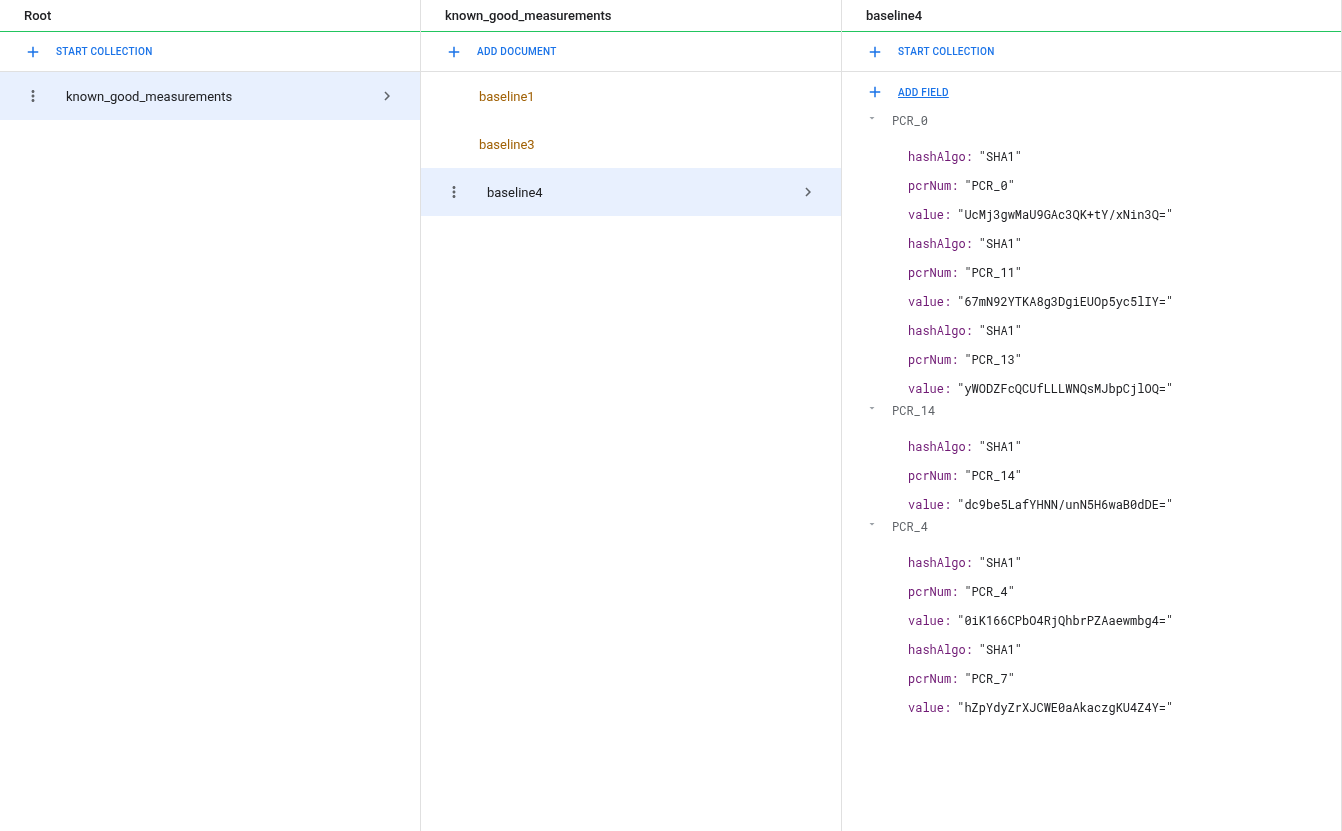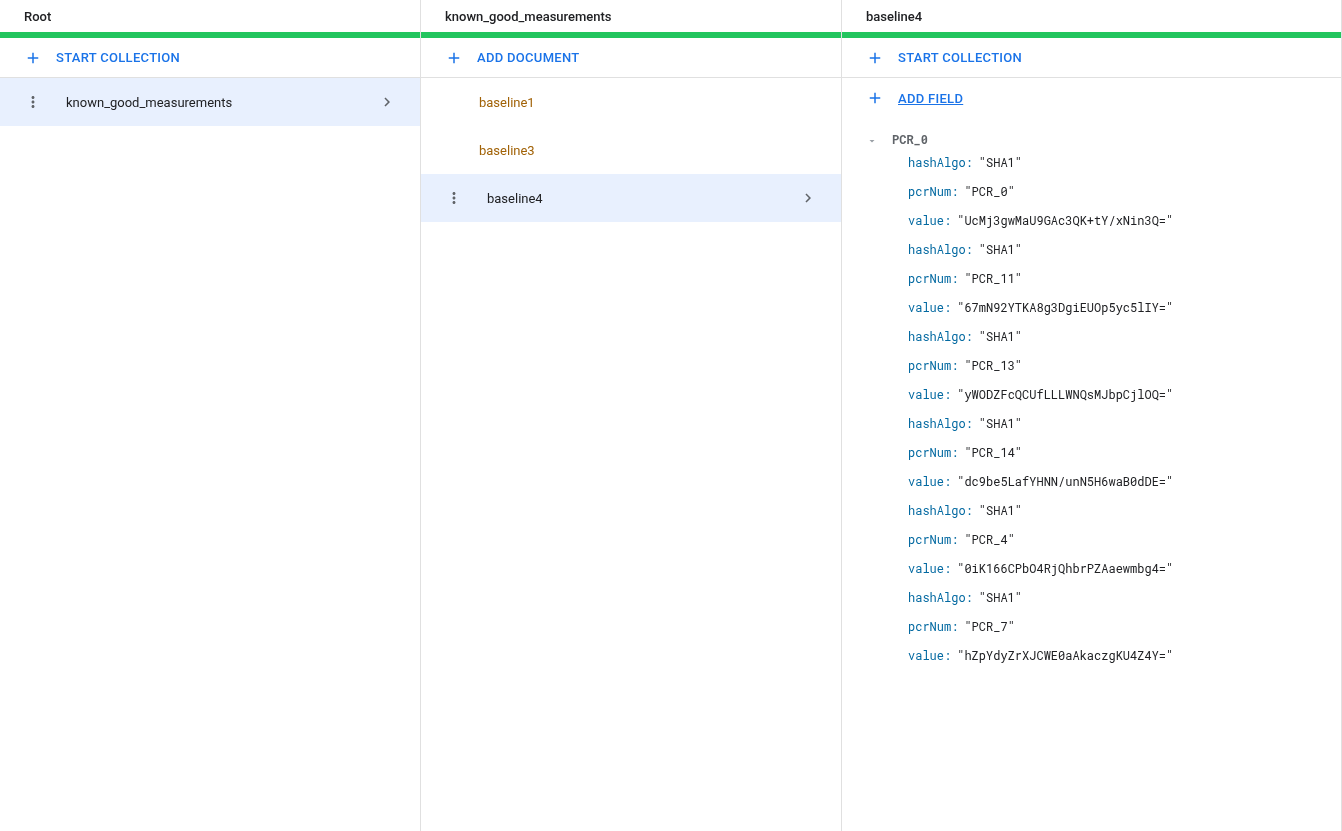--- a/index.html
+++ b/index.html
@@ -2,35 +2,35 @@
 <html><head>
 <meta charset="utf-8">
 <style>
 * { box-sizing: border-box; margin: 0; padding: 0; }
 body { font-family: Roboto, "Helvetica Neue", Arial, sans-serif; font-size: 13px; color: #202124; background: #fff; }
 .container { display: flex; width: 1342px; height: 831px; }
 .panel { border-right: 1px solid #e0e0e0; display: flex; flex-direction: column; overflow: hidden; }
 .panel1 { width: 421px; }
 .panel2 { width: 421px; }
 .panel3 { flex: 1; overflow-y: auto; }
-.panel-header { height: 38px; display: flex; align-items: center; padding: 0 24px; border-bottom: 6px solid #22c55e; font-weight: 500; color: #202124; }
-.action-row { height: 40px; display: flex; align-items: center; padding: 0 24px; border-bottom: 1px solid #e0e0e0; color: #1a73e8; font-weight: 500; font-size: 13px; letter-spacing: 0.3px; cursor: pointer; }
+.panel-header { height: 32px; display: flex; align-items: center; padding: 0 24px; border-bottom: 1px solid #22c55e; font-weight: 500; color: #202124; }
+.action-row { height: 40px; display: flex; align-items: center; padding: 0 24px; border-bottom: 1px solid #e0e0e0; color: #1a73e8; font-weight: 500; font-size: 10px; letter-spacing: 0.3px; cursor: pointer; }
 .action-row .plus { margin-right: 14px; display: inline-flex; }
 .list { flex: 1; overflow-y: auto; }
 .row { height: 48px; display: flex; align-items: center; padding: 0 24px; cursor: pointer; position: relative; }
 .row.selected { background: #e8f0fe; }
 .row .more { margin-right: 24px; color: #5f6368; display: inline-flex; }
 .row .indent { width: 34px; }
 .row .label { flex: 1; color: #202124; }
 .row.light .label { color: #a16207; }
 .row .chev { color: #5f6368; display: inline-flex; }
-.group-header { height: 29px; display: flex; align-items: flex-end; padding-left: 24px; color: #5f6368; font-family: "Roboto Mono", Menlo, monospace; font-size: 12px; cursor: pointer; font-weight: bold; }
+.group-header { height: 29px; display: flex; align-items: flex-start; padding-left: 24px; color: #5f6368; font-family: "Roboto Mono", Menlo, monospace; font-size: 12px; cursor: pointer; }
 .group-header .tri { margin-right: 8px; color: #9aa0a6; display: inline-flex; width: 18px; }
 .kv { height: 29px; display: flex; align-items: center; padding-left: 66px; font-family: "Roboto Mono", Menlo, monospace; font-size: 12px; }
-.kv .key { color: #0369a1; }
+.kv .key { color: #701a75; }
 .kv .val { color: #202124; margin-left: 6px; }
 .panel3 .action-row { border-bottom: 1px solid #e0e0e0; }
 .panel3 .action-row.addfield { border-bottom: none; text-decoration: underline; }
 svg { display: block; }
 </style>
 </head>
 <body>
 
 <div class="container">
 
@@ -158,31 +158,47 @@
           <span class="val">"SHA1"</span>
         </div>
         <div class="kv">
           <span class="key">pcrNum:</span>
           <span class="val">"PCR_13"</span>
         </div>
         <div class="kv">
           <span class="key">value:</span>
           <span class="val">"yWODZFcQCUfLLLWNQsMJbpCjlOQ="</span>
         </div>
+        <div class="group-header">
+          <span class="tri">
+            <svg width="12" height="12" viewBox="0 0 24 24">
+              <path fill="#9aa0a6" d="M7 10l5 5 5-5z"></path>
+            </svg>
+          </span>
+          <span>PCR_14</span>
+        </div>
         <div class="kv">
           <span class="key">hashAlgo:</span>
           <span class="val">"SHA1"</span>
         </div>
         <div class="kv">
           <span class="key">pcrNum:</span>
           <span class="val">"PCR_14"</span>
         </div>
         <div class="kv">
           <span class="key">value:</span>
           <span class="val">"dc9be5LafYHNN/unN5H6waB0dDE="</span>
+        </div>
+        <div class="group-header">
+          <span class="tri">
+            <svg width="12" height="12" viewBox="0 0 24 24">
+              <path fill="#9aa0a6" d="M7 10l5 5 5-5z"></path>
+            </svg>
+          </span>
+          <span>PCR_4</span>
         </div>
         <div class="kv">
           <span class="key">hashAlgo:</span>
           <span class="val">"SHA1"</span>
         </div>
         <div class="kv">
           <span class="key">pcrNum:</span>
           <span class="val">"PCR_4"</span>
         </div>
         <div class="kv">

